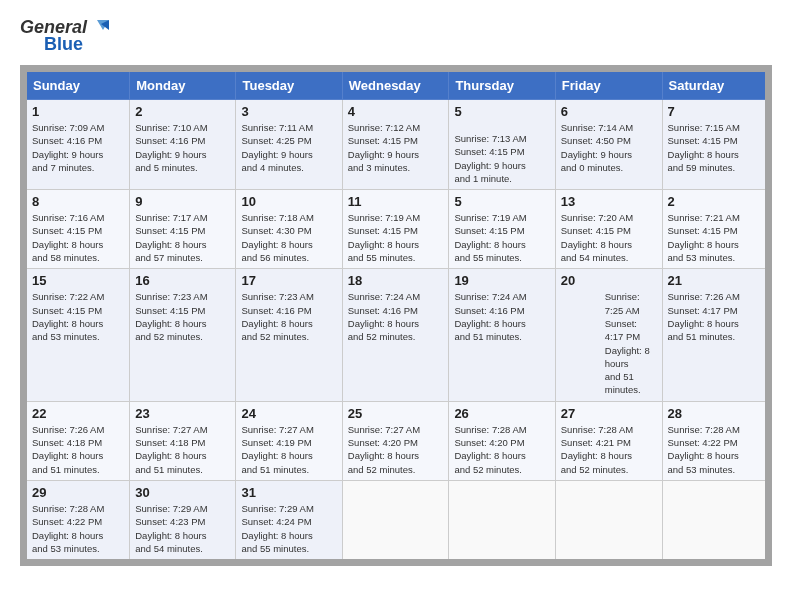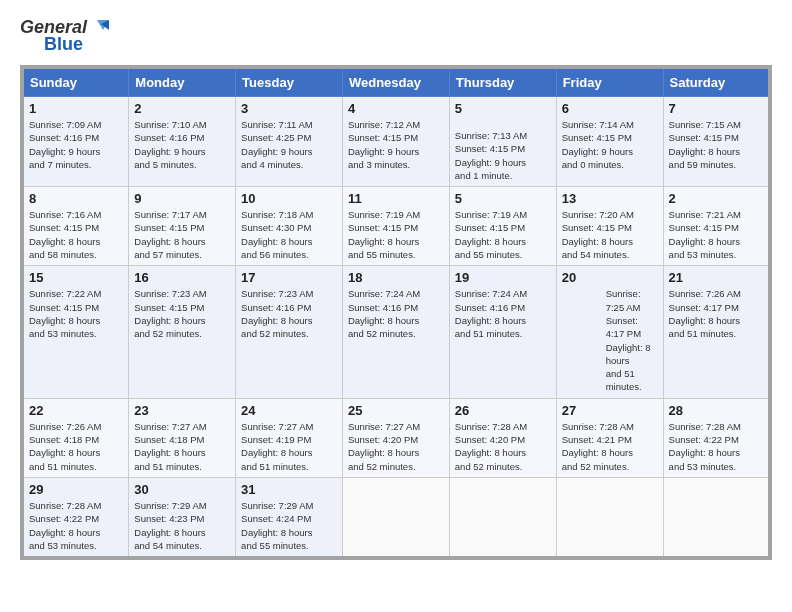--- a/index.html
+++ b/index.html
@@ -29,21 +29,21 @@
       font-weight: bold;
       color: #333;
     }
     .subtitle {
       font-size: 16px;
       color: #555;
     }
     .calendar {
       width: 100%;
       border-collapse: collapse;
-      border: 4px solid #a3a3a3;
+      border: 7px solid #a3a3a3;
     }
     .calendar th {
       background-color: #3d6fc4;
       color: #fff;
       font-size: 13px;
       font-weight: bold;
       padding: 6px 6px;
       text-align: left;
       border: 1px solid #5580cc;
     }
@@ -146,21 +146,21 @@
         <td>
           <span class="day-num">5</span>
           <div class="day-info" style="white-space: pre-line; margin-top: 13px;">Sunrise: 7:13 AM
 Sunset: 4:15 PM
 Daylight: 9 hours
 and 1 minute.</div>
         </td>
         <td>
           <span class="day-num">6</span>
           <div class="day-info" style="white-space: pre-line;">Sunrise: 7:14 AM
-Sunset: 4:15 PM
+Sunset: 4:50 PM
 Daylight: 9 hours
 and 0 minutes.</div>
         </td>
         <td>
           <span class="day-num">7</span>
           <div class="day-info" style="white-space: pre-line;">Sunrise: 7:15 AM
 Sunset: 4:15 PM
 Daylight: 8 hours
 and 59 minutes.</div>
         </td>

